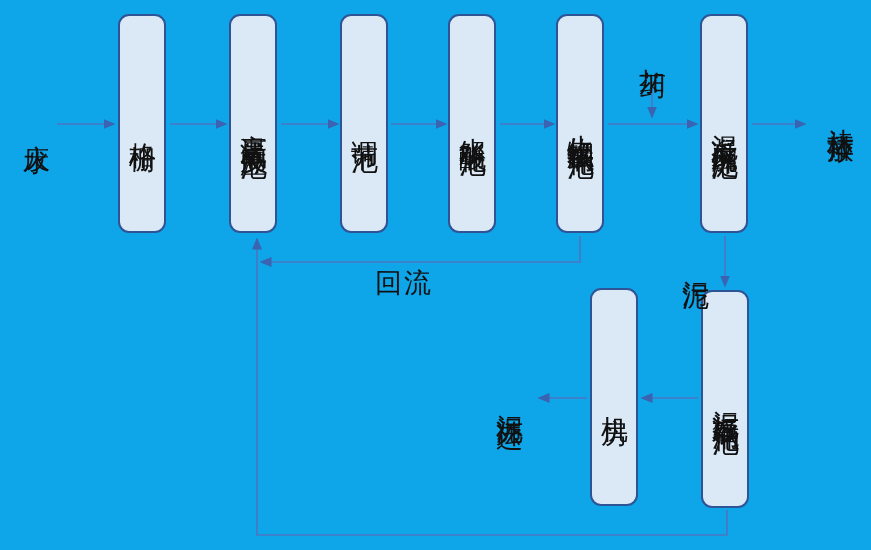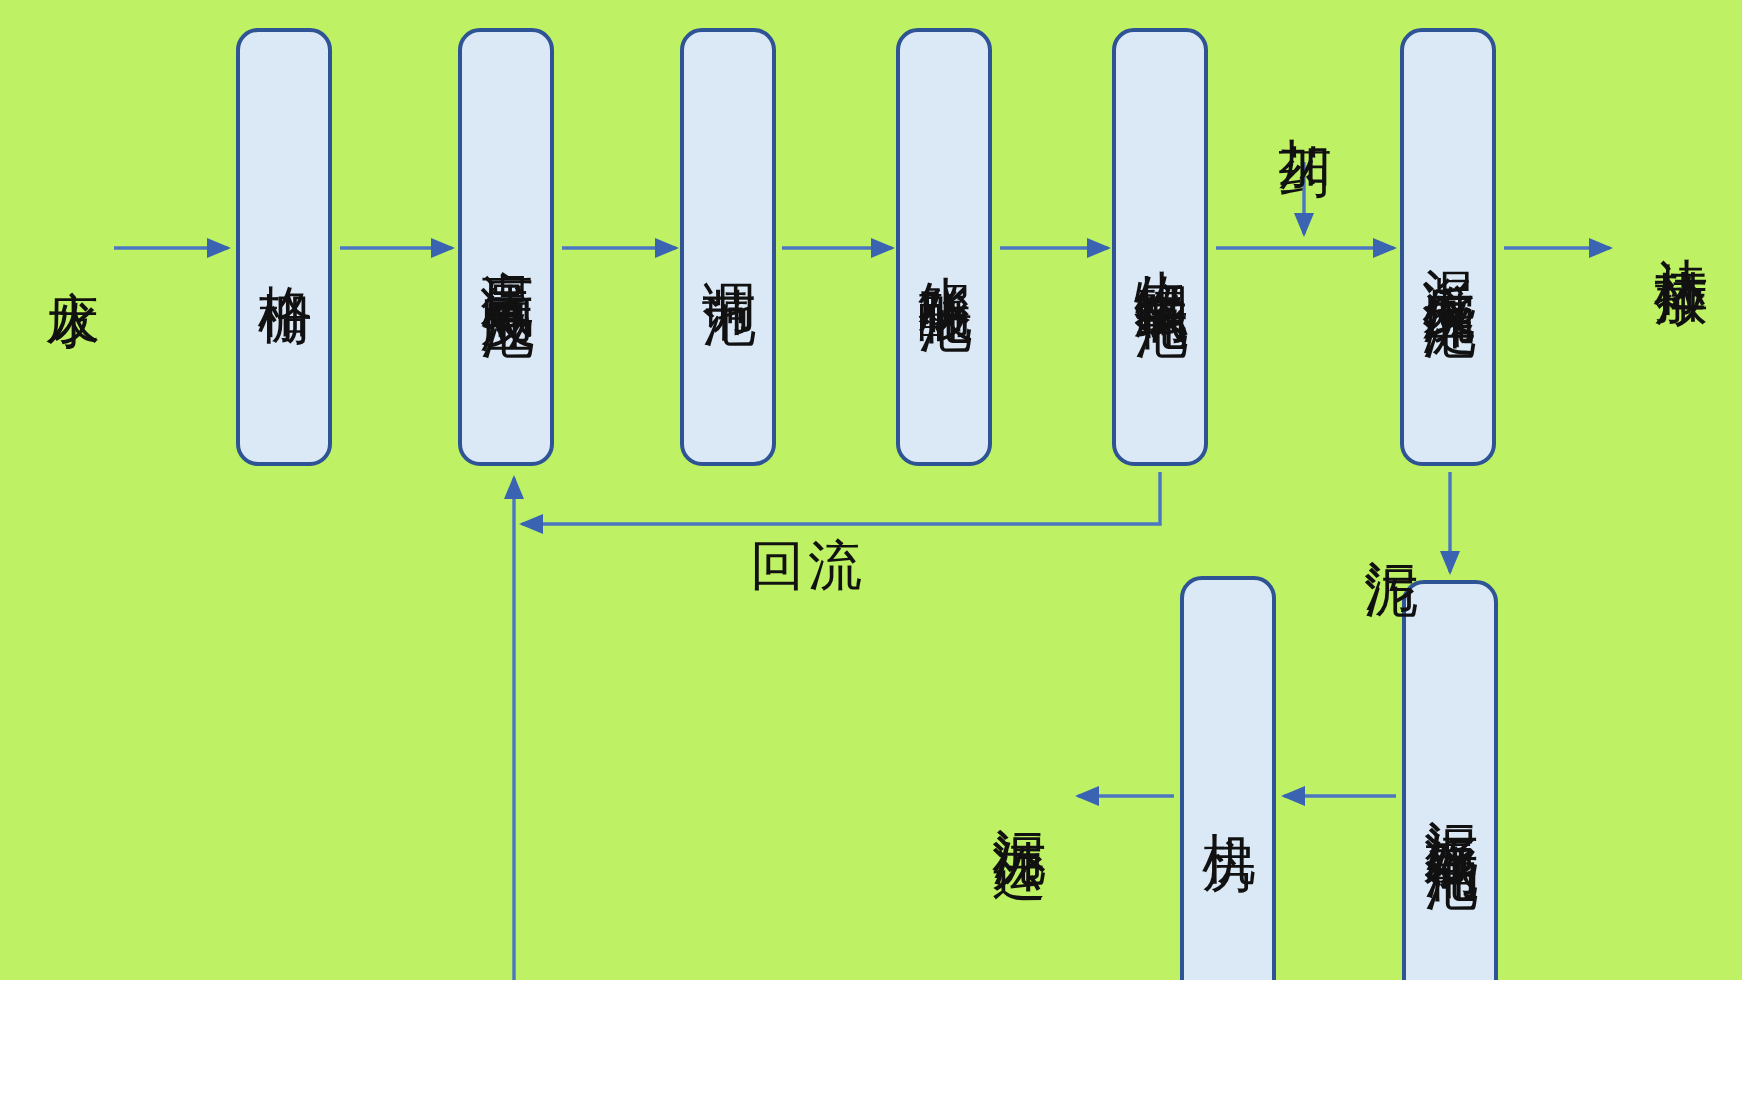--- a/index.html
+++ b/index.html
@@ -1,17 +1,17 @@
 <!DOCTYPE html>
 <html><head>
 <meta charset="utf-8">
 <style>
   html,body{margin:0;padding:0;background:#ffffff;}
   .canvas{
-    position:relative;width:871px;height:490px;background:#bef264;overflow:hidden;
+    position:relative;width:871px;height:550px;background:#0ea5e9;overflow:hidden;
     font-family:"Liberation Sans",sans-serif;color:#111;
   }
   .connectors{position:absolute;left:0;top:0;width:871px;height:550px;}
   .node{
     position:absolute;width:48px;box-sizing:border-box;
     background:#dbe8f5;border:2.5px solid #2f5496;border-radius:11px;
     display:flex;align-items:center;justify-content:center;
   }
   .vtext{
     writing-mode:vertical-rl;text-orientation:upright;

